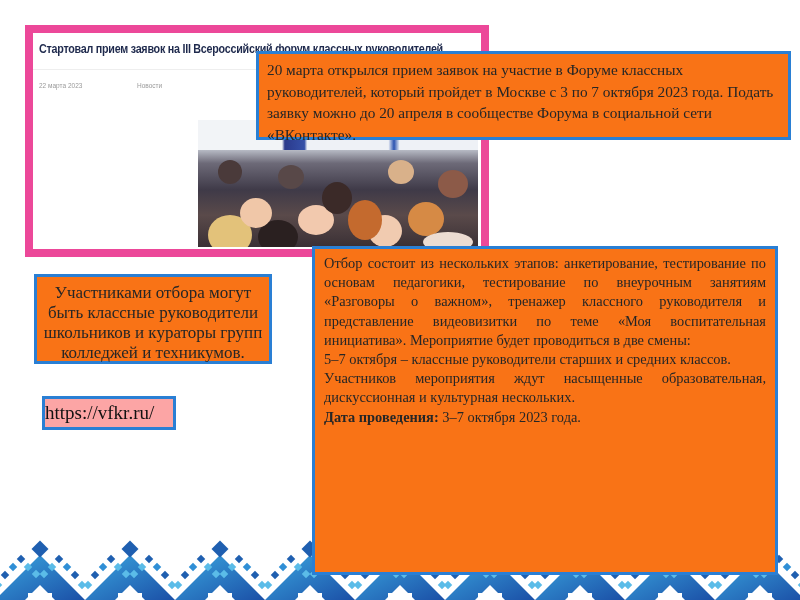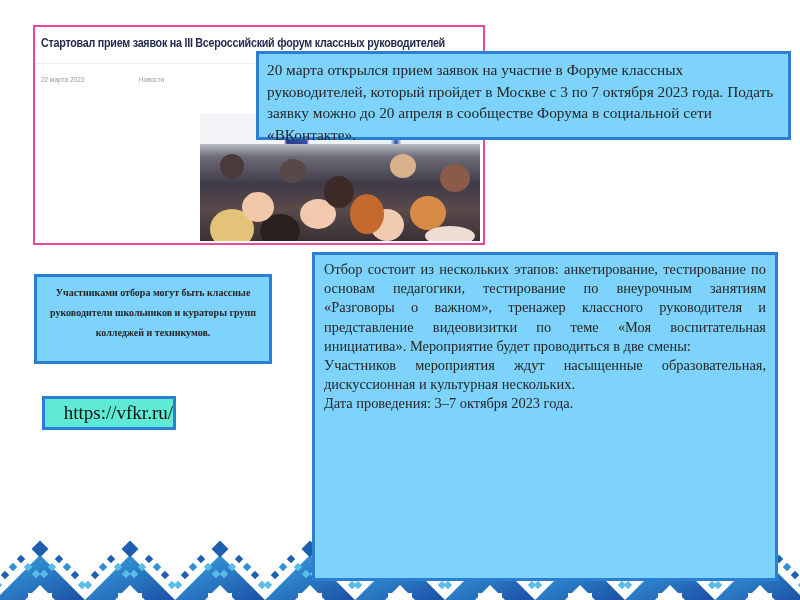--- a/index.html
+++ b/index.html
@@ -11,22 +11,22 @@
   }
   
   .ornament {
     position:absolute; left:0; bottom:0; width:800px; height:62px;
     overflow:hidden;
   }
   .ornament svg { display:block; }
 
   
   .news-card {
-    position:absolute; left:33px; top:25px; width:448px; height:216px;
-    border:2px solid #ec4899; background:#ffffff; box-sizing:content-box;
+    position:absolute; left:25px; top:25px; width:448px; height:216px;
+    border:8px solid #ec4899; background:#ffffff; box-sizing:content-box;
   }
   .news-title {
     position:absolute; left:6px; top:9px;
     font-family:"Liberation Sans","DejaVu Sans",sans-serif;
     font-size:12.5px; font-weight:bold; color:#1f2a4d; letter-spacing:-0.3px;
     transform:scaleX(0.86); transform-origin:left top; white-space:nowrap;
   }
   .news-divider {
     position:absolute; left:0; right:0; top:36px; height:1px; background:#eeeeee;
   }
@@ -45,44 +45,44 @@
   .news-photo .stage {
     position:absolute; left:0; top:0; width:100%; height:30px;
     background:linear-gradient(90deg,#f2f4f7 0%,#f2f4f7 30%,#2b3a8c 31%,#3550a8 38%,#eef1f6 39%,#eef1f6 68%,#2b52b0 70%,#eef1f6 72%);
   }
   .news-photo .crowd span {
     position:absolute; border-radius:50%;
   }
 
   
   .info-box {
-    position:absolute; background:#7dd3fc; border:3px solid #2a7fd4;
+    position:absolute; background:#f97316; border:3px solid #2a7fd4;
     box-sizing:border-box;
   }
   .box-announce {
     left:256px; top:51px; width:535px; height:89px;
     padding:5px 8px; font-size:15.3px; line-height:21.5px;
   }
   .box-participants {
     left:34px; top:274px; width:238px; height:90px;
-    padding:6px 0; font-size:10px; line-height:20px; text-align:center;font-weight:bold;
+    padding:6px 0; font-size:17px; line-height:20px; text-align:center;
   }
   .box-url {
     position:absolute; left:42px; top:396px; width:134px; height:34px;
-    background:#5eead4; border:3px solid #2a7fd4; box-sizing:border-box;
-    font-size:19px; line-height:28px; text-align:right; color:#111;
+    background:#fca5a5; border:3px solid #2a7fd4; box-sizing:border-box;
+    font-size:19px; line-height:28px; text-align:left; color:#111;
     text-decoration:none; display:block;
   }
   .box-details {
-    left:312px; top:252px; width:466px; height:329px;
+    left:312px; top:246px; width:466px; height:329px;
     padding:5px 9px 4px 9px; font-size:14.4px; line-height:19.2px;
     text-align:justify;
   }
   .box-details p { margin:0; }
-  .box-details .bold { font-weight:normal; }
+  .box-details .bold { font-weight:bold; }
 </style>
 </head>
 <body>
 
 <div class="ornament">
   <svg width="800" height="62" viewBox="0 0 800 62">
     <defs>
       <linearGradient id="g1" x1="0" y1="0" x2="1" y2="1">
         <stop offset="0" stop-color="#3aa6e0"></stop>
         <stop offset="1" stop-color="#1b4fa6"></stop>
@@ -154,15 +154,16 @@
 </div>
 
 <div class="info-box box-participants">
   <span>Участниками отбора могут быть классные руководители школьников и кураторы групп колледжей и техникумов.</span>
 </div>
 
 <a class="box-url">https://vfkr.ru/</a>
 
 <div class="info-box box-details">
   <p>Отбор состоит из нескольких этапов: анкетирование, тестирование по основам педагогики, тестирование по внеурочным занятиям «Разговоры о важном», тренажер классного руководителя и представление видеовизитки по теме «Моя воспитательная инициатива». Мероприятие будет проводиться в две смены:</p>
+  <p>5–7 октября – классные руководители старших и средних классов.</p>
   <p>Участников мероприятия ждут насыщенные образовательная, дискуссионная и культурная нескольких.</p>
   <p><span class="bold">Дата проведения:</span><span> 3–7 октября 2023 года.</span></p>
 </div>
 
 </body></html>

